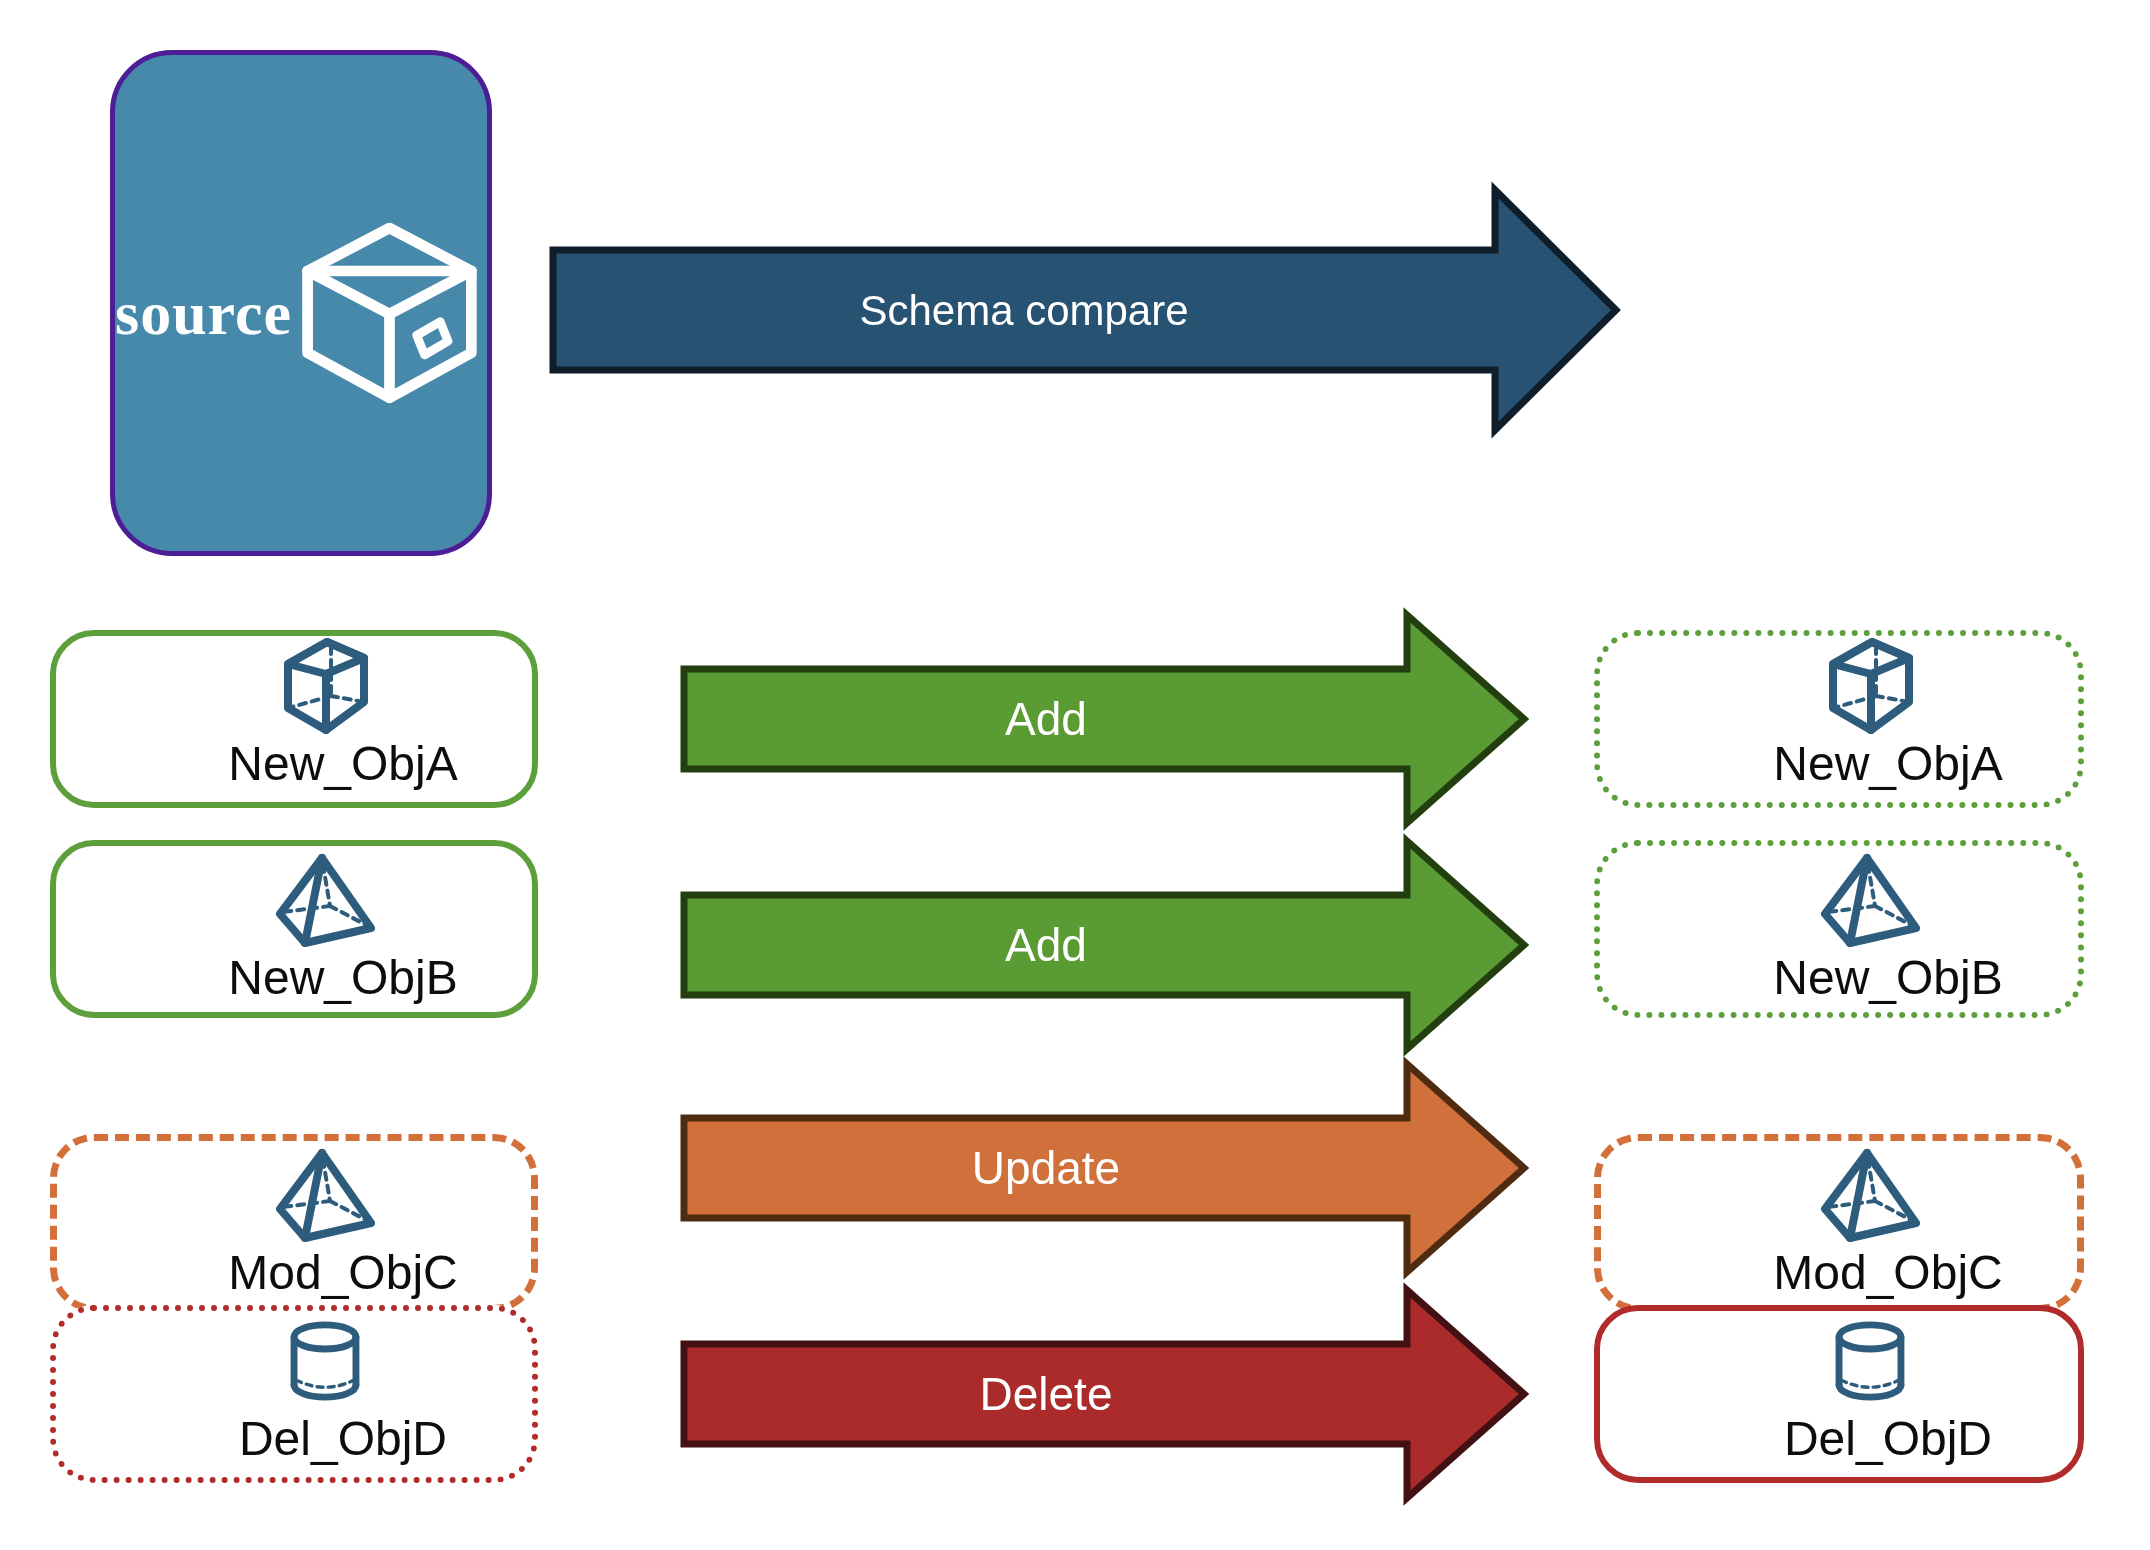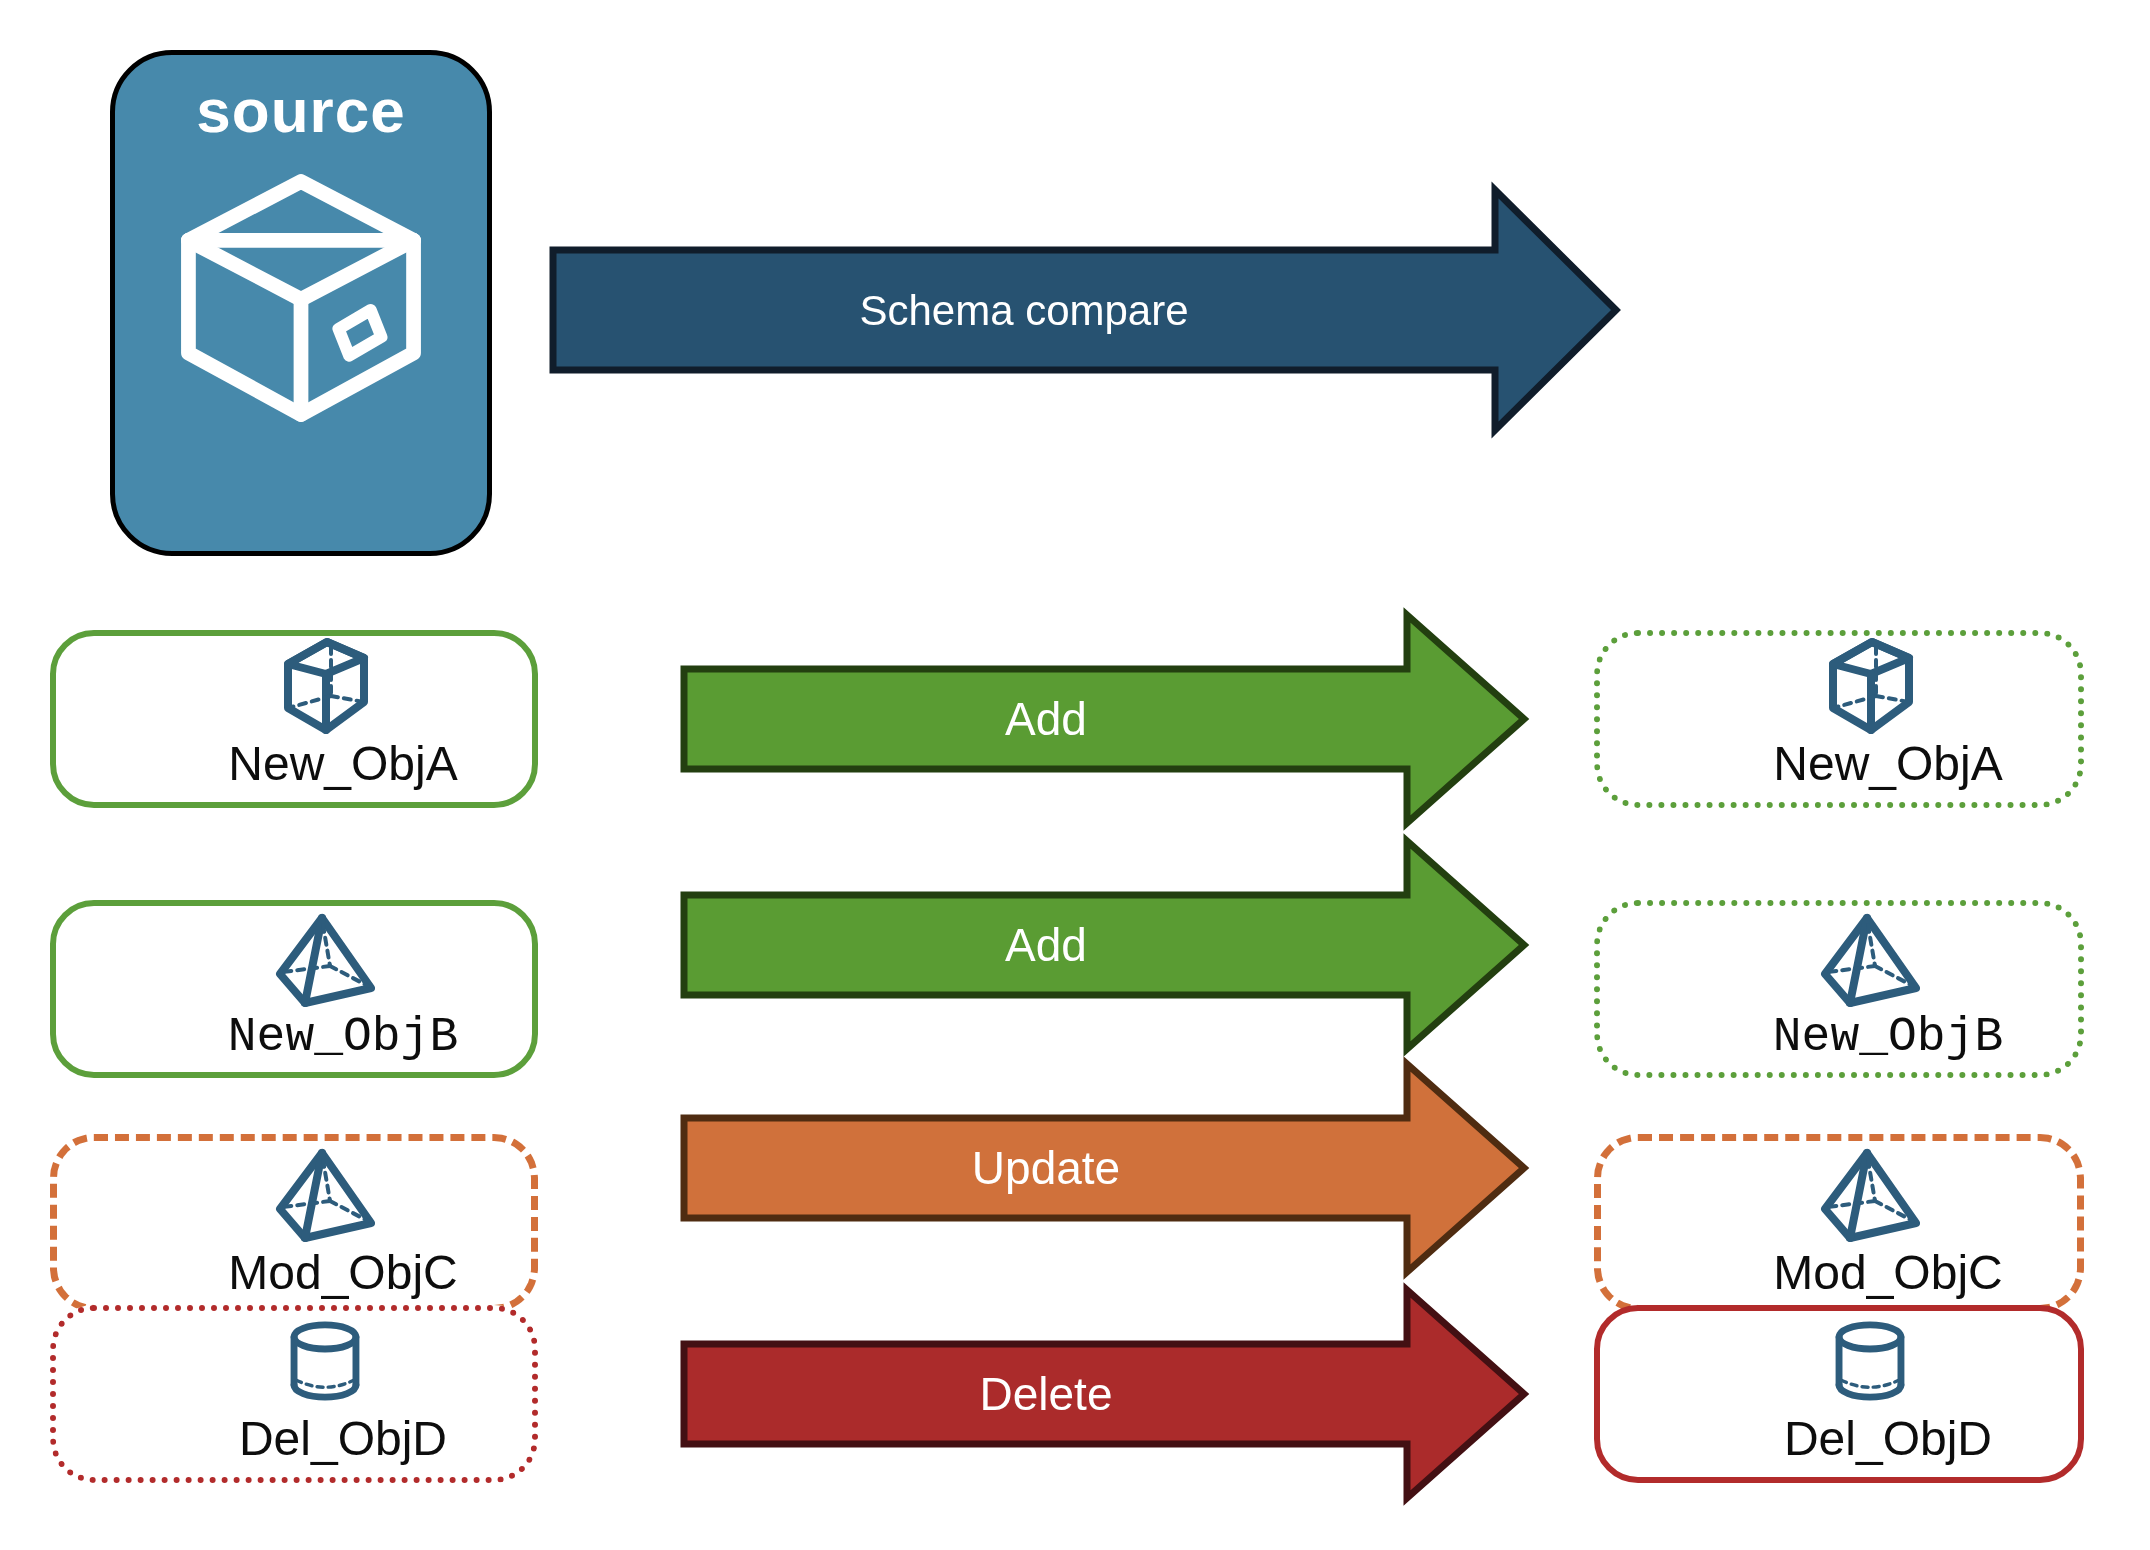--- a/index.html
+++ b/index.html
@@ -2,22 +2,22 @@
 <html><head>
 <meta charset="utf-8">
 <style>
   html,body{margin:0;padding:0;background:#ffffff;}
   .canvas{
     position:relative;width:2150px;height:1550px;background:#ffffff;overflow:hidden;
     font-family:"Liberation Sans",sans-serif;
   }
   
   .panel{
-    position:absolute;background:#4789AB;border:5px solid #000000;border-radius:62px;
-    box-sizing:border-box;display:flex;flex-direction:column;align-items:center;
+    position:absolute;background:#4789AB;border:5px solid #4c1d95;border-radius:62px;
+    box-sizing:border-box;display:flex;flex-direction:row;align-items:center;font-family:Liberation Serif, serif;
   }
   .panel-source{left:110px;top:50px;width:382px;height:506px;}
   .panel-target{left:1660px;top:48px;width:390px;height:497px;}
   .panel-title{
     margin-top:20px;color:#ffffff;font-size:62px;font-weight:700;letter-spacing:1px;
   }
   .panel-icon{margin-top:14px;}
   
   .arrow-svg{position:absolute;overflow:visible;}
   .arrow-label{
@@ -34,21 +34,21 @@
     position:absolute;height:178px;background:#ffffff;border-radius:44px;
     box-sizing:border-box;display:flex;align-items:center;padding-left:62px;flex-direction:column;
   }
   .obj-left{left:50px;width:488px;}
   .obj-right{left:1594px;width:490px;}
   .b-green-solid {border:6px solid  #5C9F3B;}
   .b-green-dotted{border:6px dotted #5C9F3B;}
   .b-orange-dashed{border:7px dashed #D3703A;}
   .b-red-dotted {border:6px dotted #B22B2B;}
   .b-red-solid  {border:6px solid  #B22B2B;}
-  .row1{top:630px;} .row2{top:900px;font-family:Liberation Mono, monospace;} .row3{top:1134px;} .row4{top:1305px;text-align:center;}
+  .row1{top:630px;} .row2{top:840px;} .row3{top:1134px;} .row4{top:1305px;text-align:center;}
   .obj-icon{width:100px;height:110px;flex:0 0 100px;display:flex;align-items:center;justify-content:center;}
   .obj-label{margin-left:36px;font-size:48px;color:#0d0d0d;}
   
   .ic{stroke:#2D5C7C;fill:none;stroke-linejoin:round;stroke-linecap:round;}
   .ic-thick{stroke-width:8;}
   .ic-dash{stroke-width:4;stroke-dasharray:7 6;}
   .wt{stroke:#ffffff;fill:none;stroke-width:5.5;stroke-linejoin:round;stroke-linecap:round;}
 </style>
 </head>
 <body>

